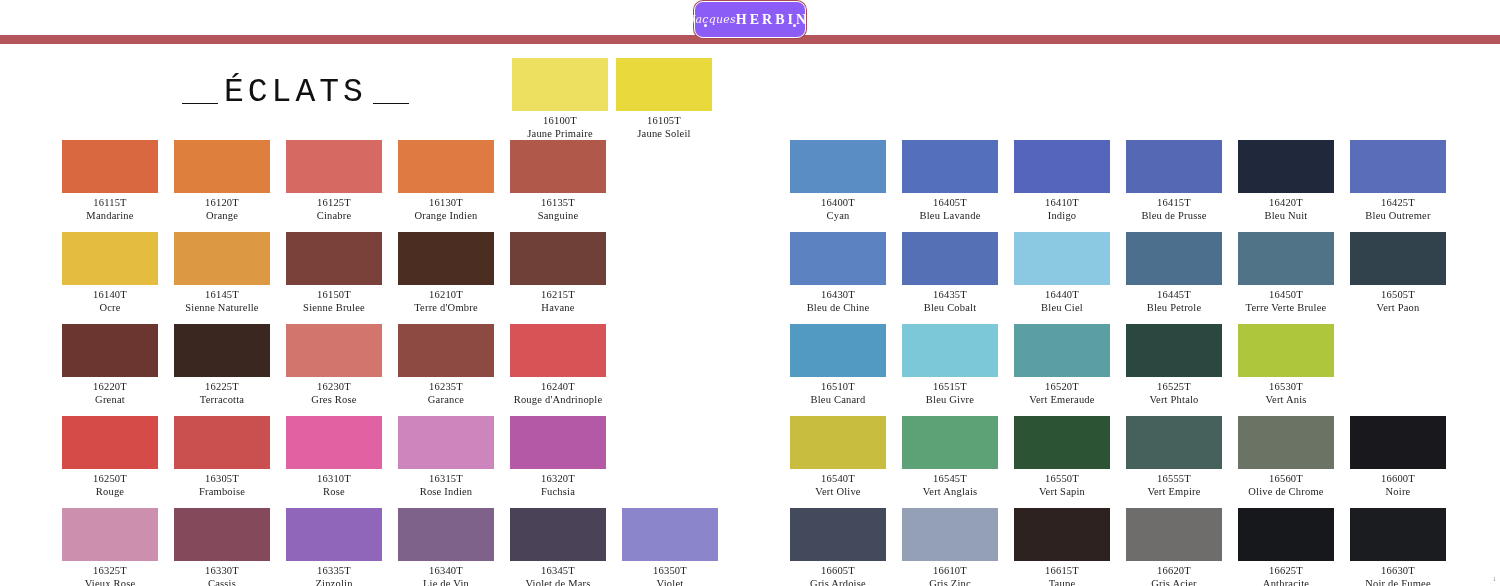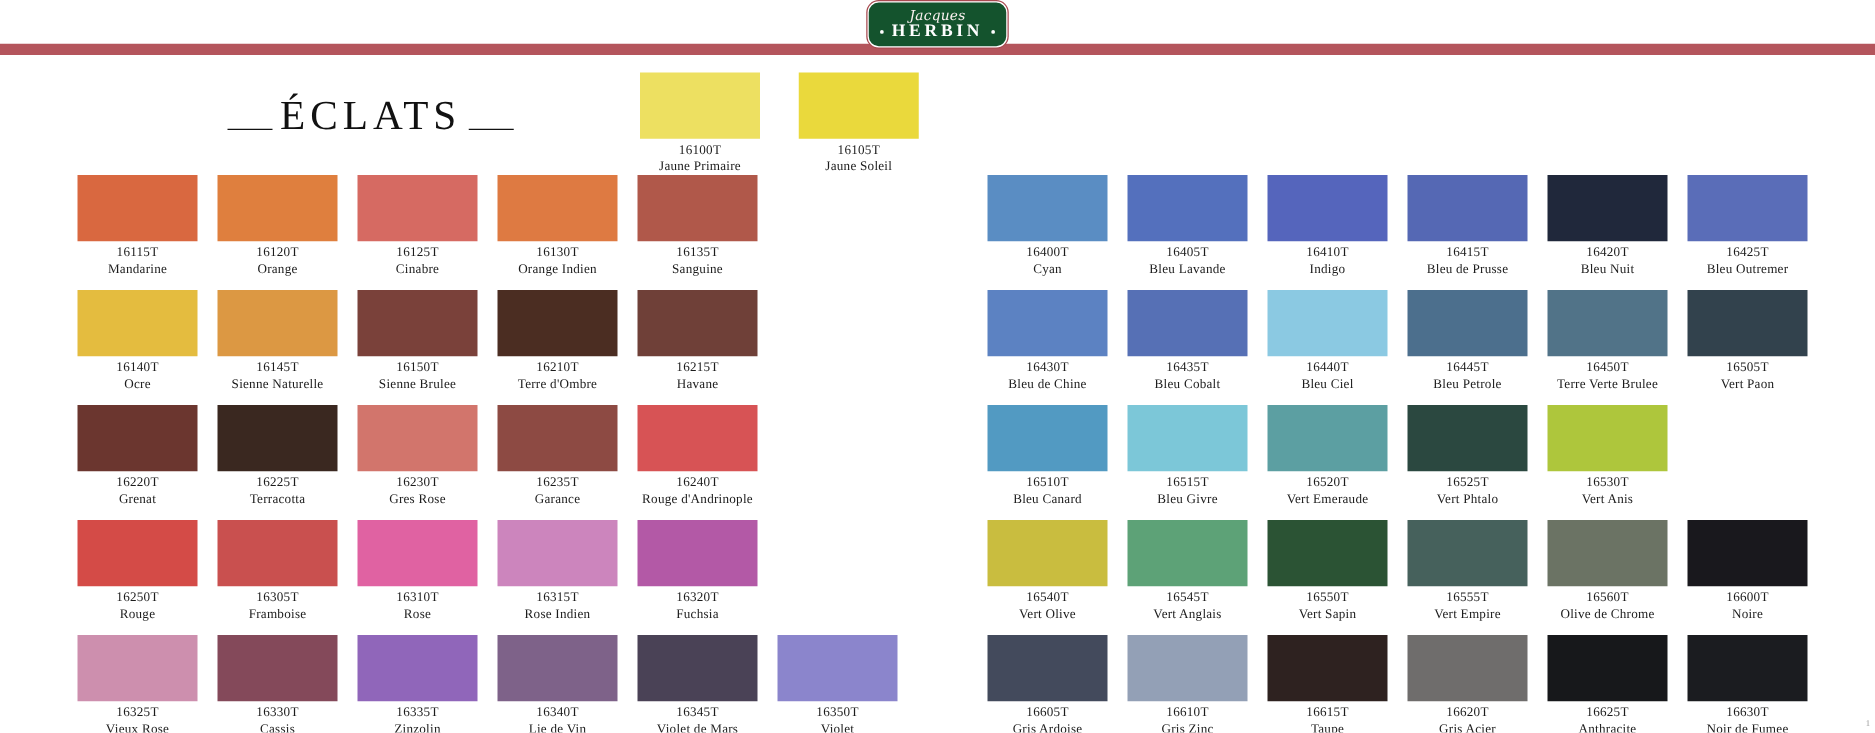--- a/index.html
+++ b/index.html
@@ -30,26 +30,25 @@
     height: 9px;
     background: #b4555c;
   }
   .logo-badge {
     position: absolute;
     left: 50%;
     transform: translateX(-50%);
     top: 1px;
     width: 112px;
     height: 37px;
-    background: #14532d;
+    background: #8b5cf6;
     border: 1px solid #ffffff;
     border-radius: 9px;
     box-sizing: border-box;
     display: flex;
-    flex-direction: column;
     align-items: center;
     justify-content: center;
     z-index: 4;
     box-shadow: 0 0 0 1px #a84a50;
   }
   .logo-script {
     color: #fdf3f2;
     font-family: "DejaVu Serif", serif;
     font-style: italic;
     font-size: 11px;
@@ -87,36 +86,36 @@
     display: flex;
     align-items: flex-end;
   }
   .eclats-rule {
     height: 1.5px;
     background: #111;
     width: 36px;
     margin-bottom: 6px;
   }
   .eclats-title {
-    font-family: Liberation Serif, serif;
+    font-family: Liberation Mono, monospace;
     font-size: 33px;
     letter-spacing: 4px;
     line-height: 34px;
     color: #111;
     padding: 0 6px;
     white-space: nowrap;
   }
 
   
   .top-pair {
     position: absolute;
     left: 512px;
     top: 58px;
     display: flex;
-    gap: 31px;
+    gap: 8px;
   }
   .grid-left {
     position: absolute;
     left: 62px;
     top: 140px;
     width: 672px;
   }
   .grid-right {
     position: absolute;
     left: 790px;

